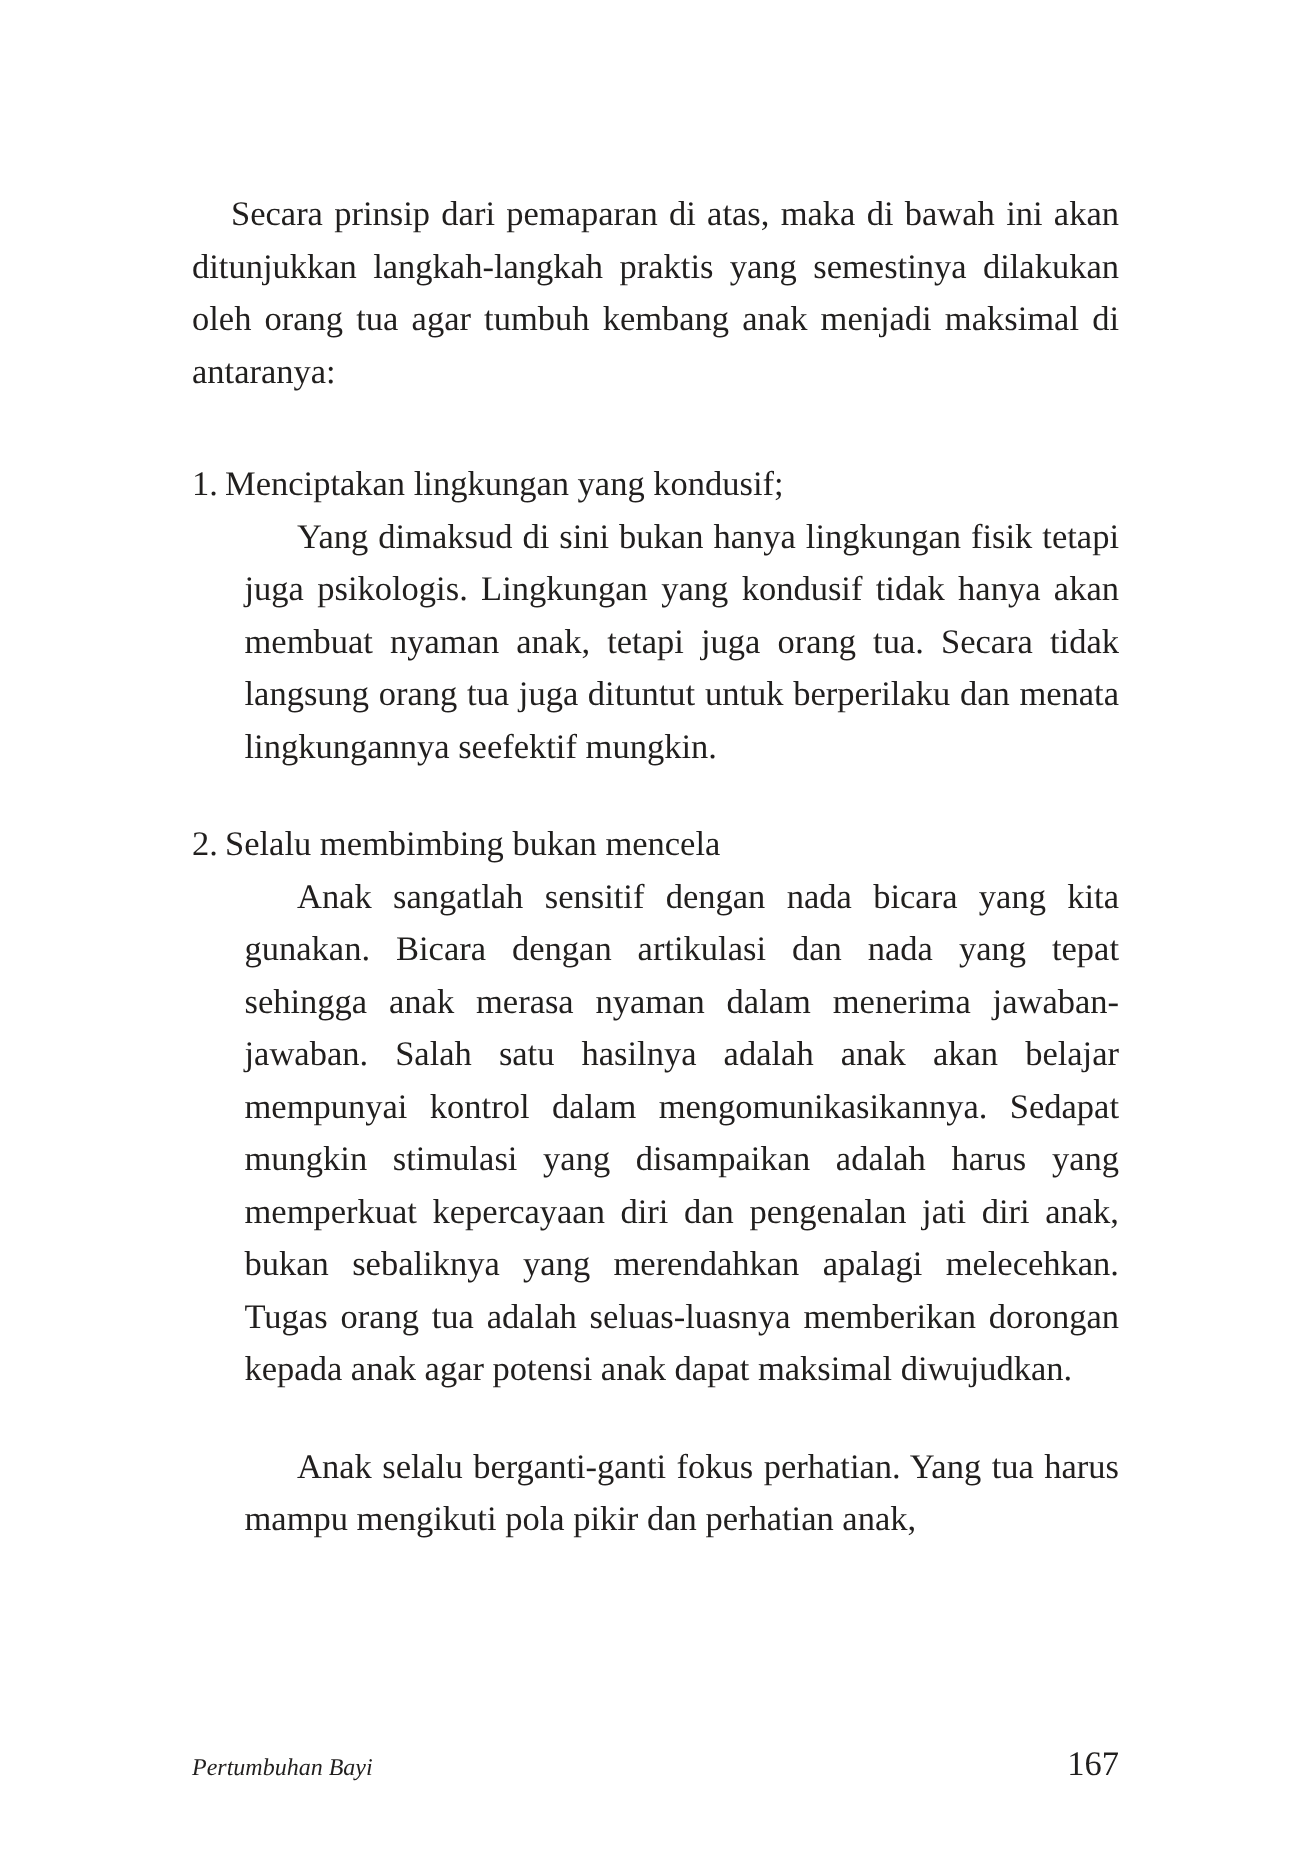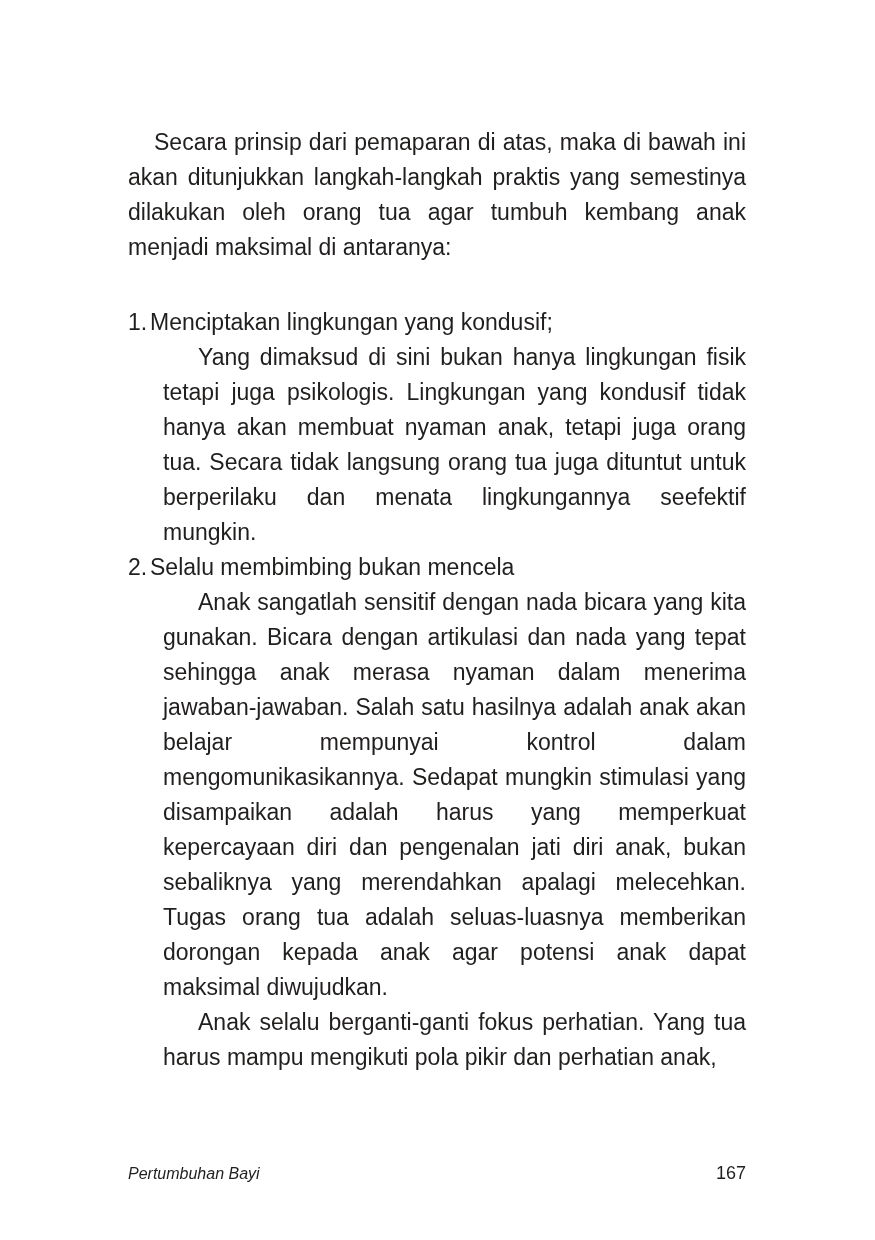--- a/index.html
+++ b/index.html
@@ -6,37 +6,38 @@
     margin: 0;
     padding: 0;
     background: #ffffff;
   }
   .page {
     position: relative;
     width: 875px;
     height: 1240px;
     background: #ffffff;
     overflow: hidden;
-    font-family: Liberation Sans, sans-serif;
+    font-family: Liberation Serif, serif;
     color: #211f1e;
   }
   .content {
     position: absolute;
     left: 128px;
     top: 125px;
     width: 618px;
     font-size: 23px;
     line-height: 35px;
   }
   .intro {
     margin: 0;
     text-align: justify;
     text-indent: 26px;
   }
   .list-item {
+    margin-top: 30px;
   }
   .list-item.first {
     margin-top: 40px;
   }
   .item-heading {
     white-space: nowrap;
   }
   .item-num {
     display: inline-block;
     width: 22px;
@@ -54,21 +55,21 @@
     width: 618px;
     display: flex;
     justify-content: space-between;
     align-items: baseline;
   }
   .book-title {
     font-style: italic;
     font-size: 16px;
   }
   .page-number {
-    font-size: 18px;
+    font-size: 23px;
     font-variant-numeric: oldstyle-nums;
   }
 </style>
 </head>
 <body>
 
 <div class="page">
   <div class="content">
 
     <p class="intro">Secara prinsip dari pemaparan di atas, maka di bawah ini akan ditunjukkan langkah-langkah praktis yang semestinya dilakukan oleh orang tua agar tumbuh kembang anak menjadi maksimal di antaranya:</p>

